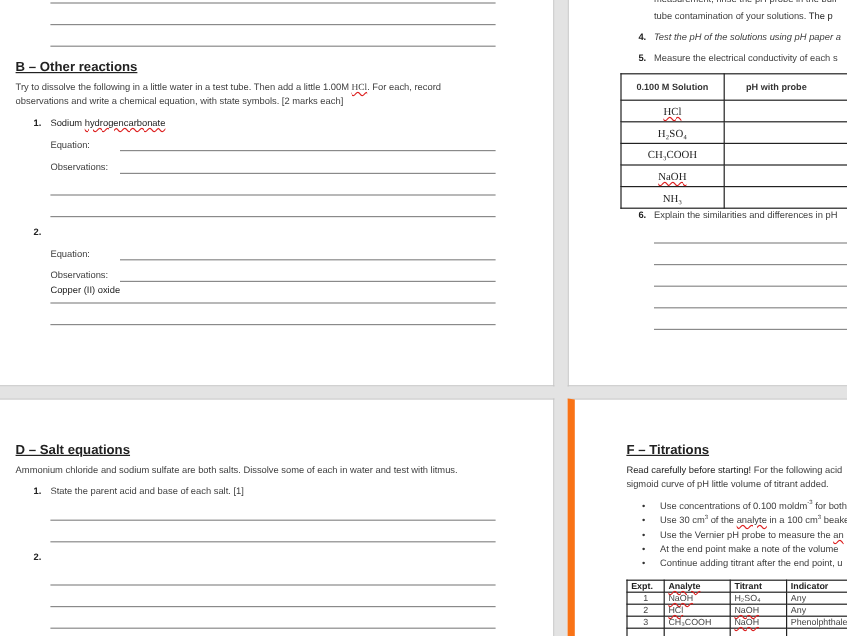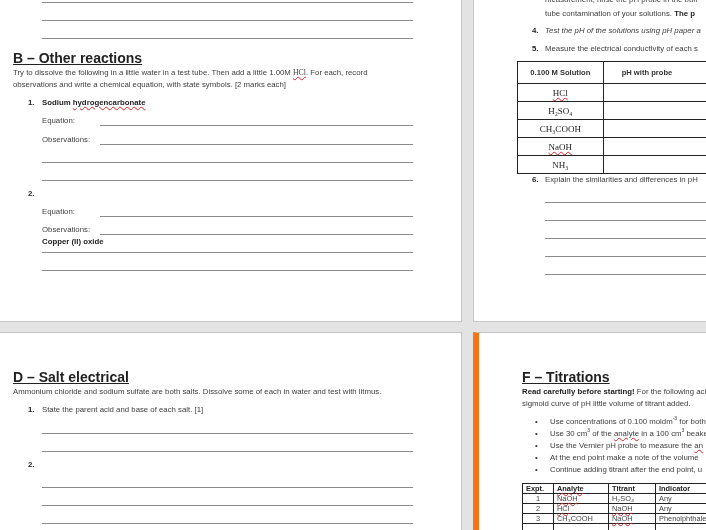--- a/index.html
+++ b/index.html
@@ -6,22 +6,22 @@
   body { width:706px; height:530px; overflow:hidden; background:#e3e3e3; position:relative;
          font-family:"Liberation Sans", sans-serif; color:#333; }
   .page { position:absolute; background:#fff; overflow:hidden; }
   .p-tl { left:0; top:0; width:461px; height:321px; border-right:1px solid #c6c6c6; border-bottom:1px solid #c6c6c6; }
   .p-tr { left:473px; top:0; width:233px; height:321px; border-left:1px solid #c6c6c6; border-bottom:1px solid #c6c6c6; }
   .p-bl { left:0; top:332px; width:461px; height:198px; border-right:1px solid #c6c6c6; border-top:1px solid #c6c6c6; }
   .p-br { left:473px; top:332px; width:233px; height:198px; border-left:6px solid #f97316; border-top:1px solid #c6c6c6; }
 
   .abs { position:absolute; white-space:nowrap; }
   .txt { font-size:7.8px; color:#404040; line-height:10px; }
-  .heading { font-size:14px; font-weight:bold; text-decoration:underline; color:#222; }
-  .bold { font-weight:bold; color:#222; }
+  .heading { font-size:11px; font-weight:bold; text-decoration:underline; color:#222; }
+  .bold { font-weight:normal; color:#222; }
   .num { font-size:7.8px; font-weight:bold; color:#222; }
   .rule { position:absolute; height:0; border-top:1px solid #8a8a8a; }
   .squig { text-decoration:underline wavy #d22; text-decoration-thickness:1px; text-underline-offset:1px; }
   sup, sub { font-size:5px; line-height:0; }
 
   table { border-collapse:collapse; position:absolute; }
   .sol-table td, .sol-table th { border:1px solid #222; height:17px; padding:0; }
   .sol-table th { font-size:7.6px; font-weight:bold; color:#333; }
   .sol-table td.chem { font-family:"Liberation Serif", serif; font-size:9px; text-align:center; color:#222; }
   .tit-table td, .tit-table th { border:1px solid #222; height:9px; padding:0 3px; font-size:7.4px; line-height:9px; color:#444; text-align:left; }
@@ -102,21 +102,21 @@
   <div class="abs num" style="left:58px;top:175px;">6.</div>
   <div class="abs txt" style="left:71px;top:175px;">Explain the similarities and differences in pH</div>
   <div class="rule" style="left:71px;top:202px;width:170px;"></div>
   <div class="rule" style="left:71px;top:220px;width:170px;"></div>
   <div class="rule" style="left:71px;top:238px;width:170px;"></div>
   <div class="rule" style="left:71px;top:256px;width:170px;"></div>
   <div class="rule" style="left:71px;top:274px;width:170px;"></div>
 </div>
 
 <div class="page p-bl">
-  <div class="abs heading" style="left:13px;top:36px;">D – Salt electrical</div>
+  <div class="abs heading" style="left:13px;top:36px;">D – Salt equations</div>
   <div class="abs txt" style="left:13px;top:54px;">Ammonium chloride and sodium sulfate are both salts. Dissolve some of each in water and test with litmus.</div>
 
   <div class="abs num" style="left:28px;top:72px;">1.</div>
   <div class="abs txt" style="left:42px;top:72px;">State the parent acid and base of each salt. [1]</div>
   <div class="rule" style="left:42px;top:100px;width:371px;"></div>
   <div class="rule" style="left:42px;top:118px;width:371px;"></div>
 
   <div class="abs num" style="left:28px;top:127px;">2.</div>
   <div class="rule" style="left:42px;top:154px;width:371px;"></div>
   <div class="rule" style="left:42px;top:172px;width:371px;"></div>

